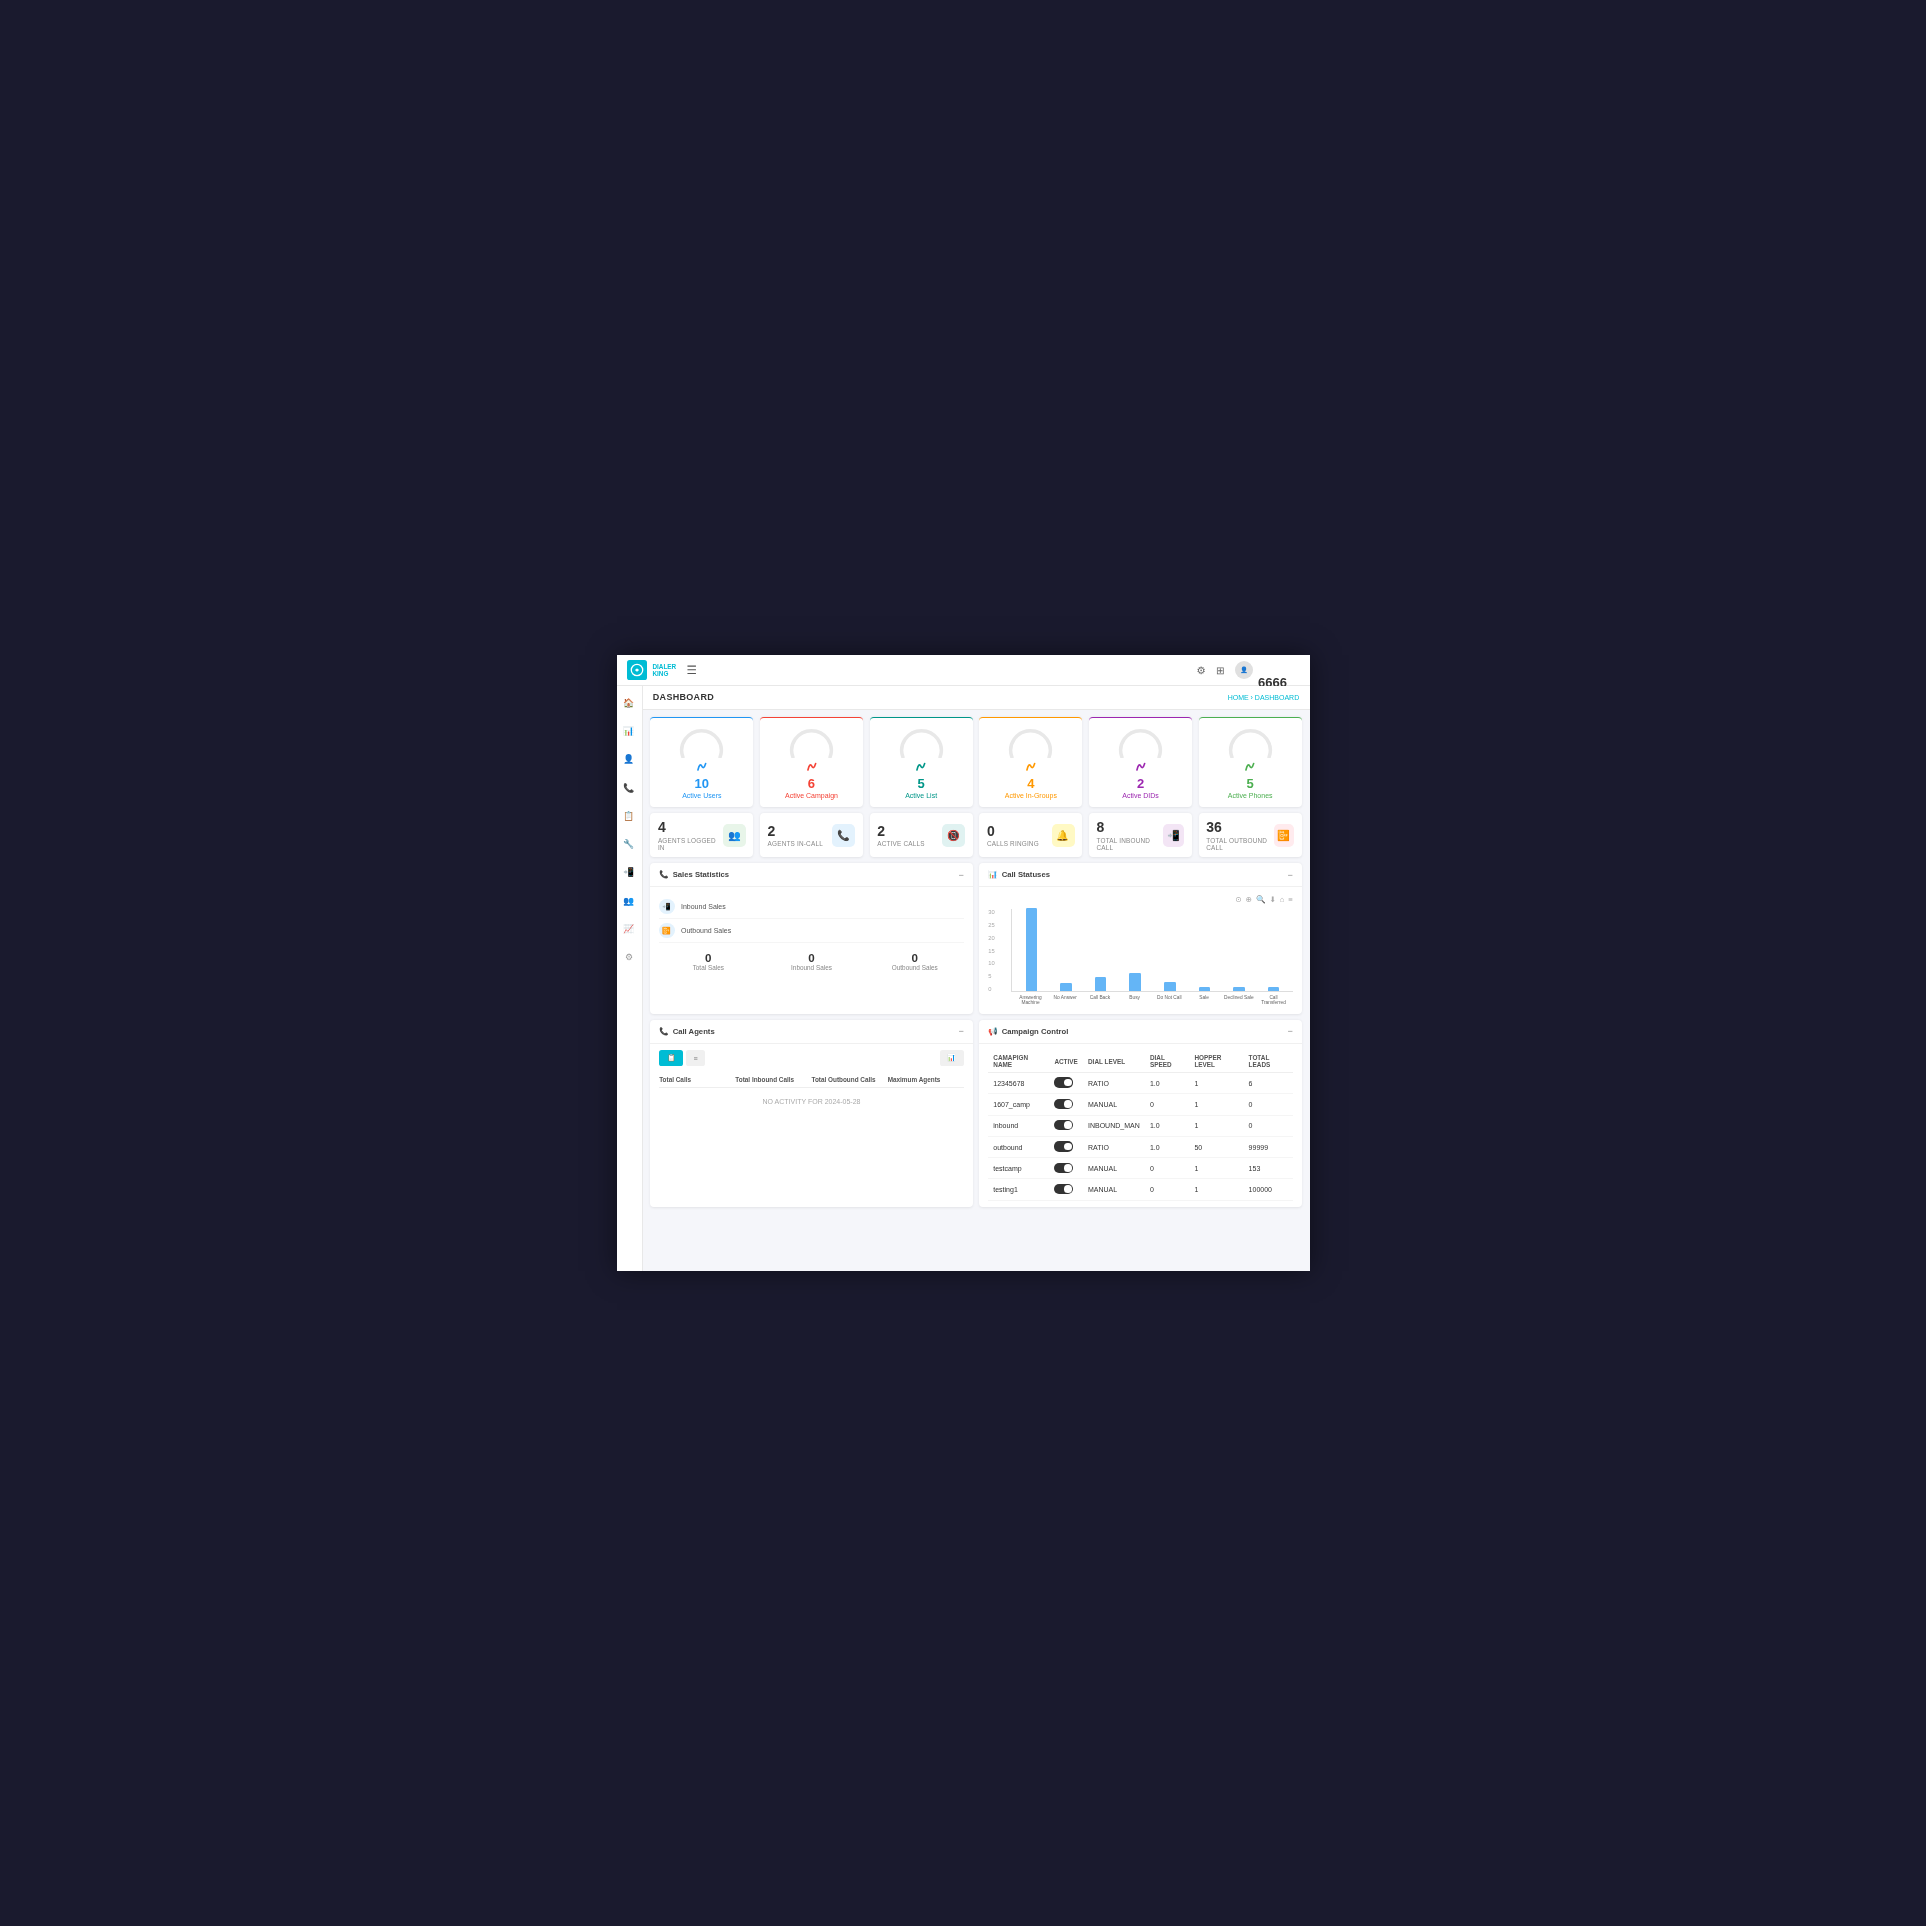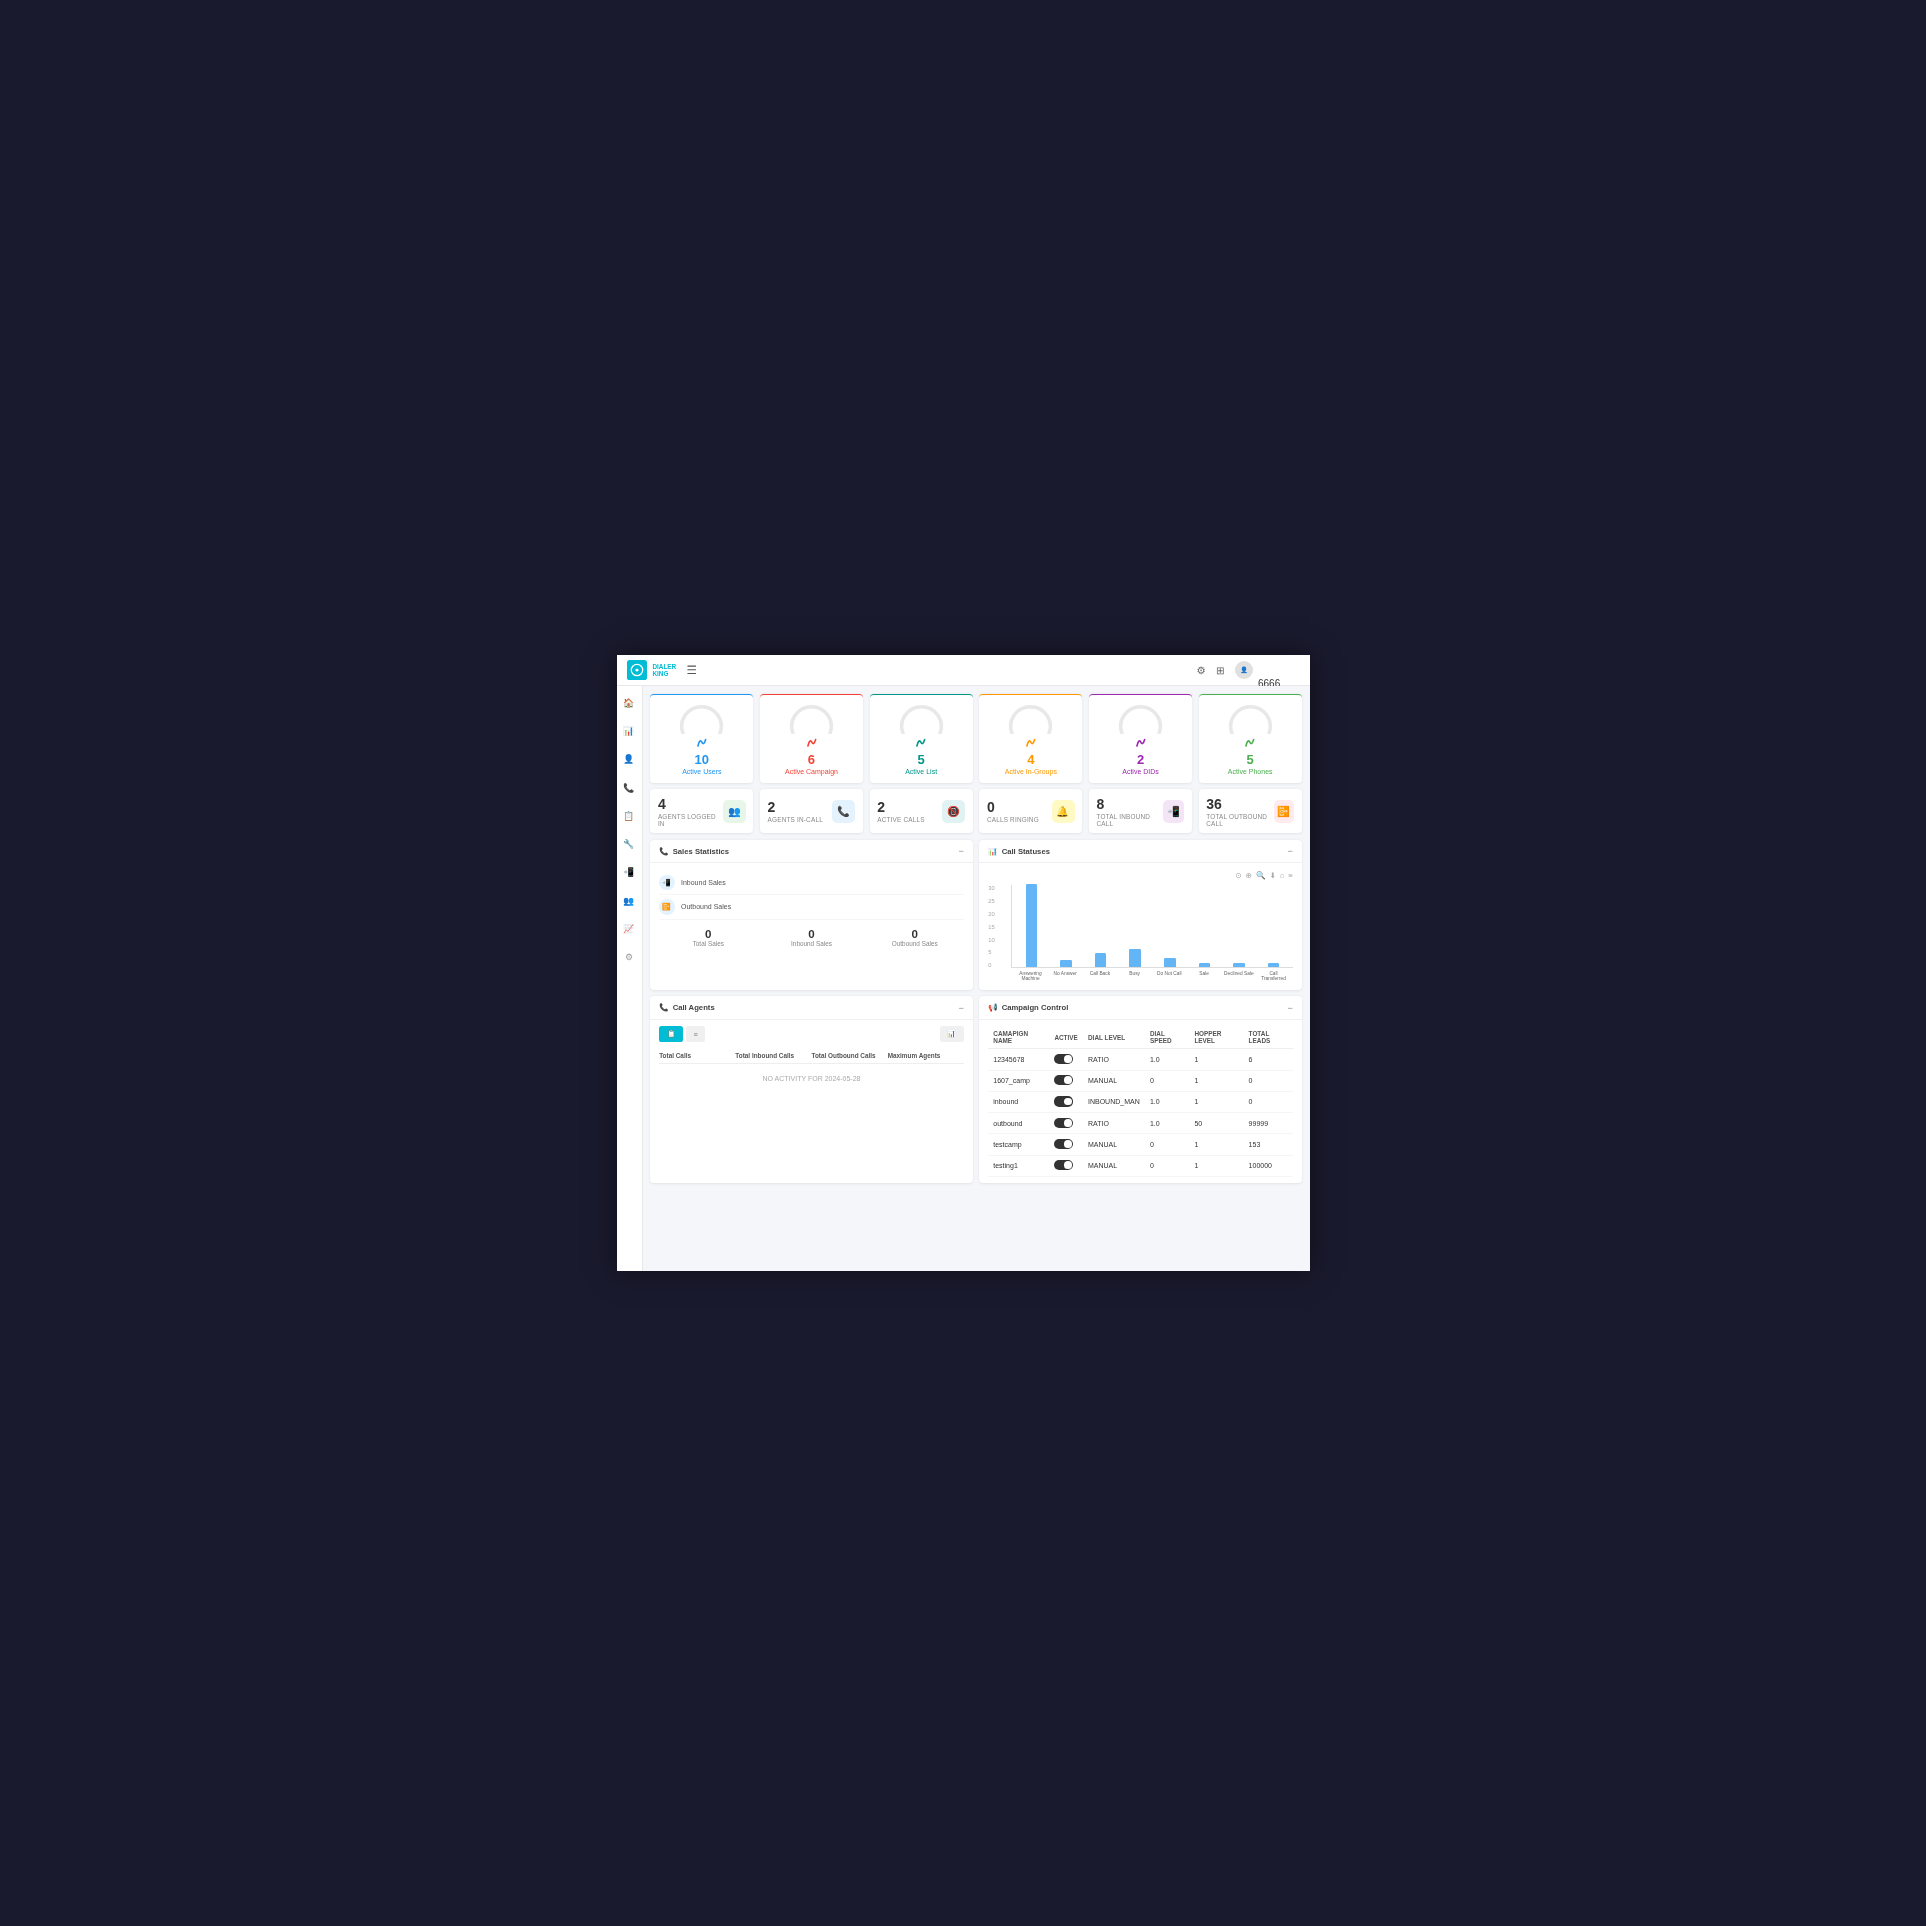--- a/index.html
+++ b/index.html
@@ -10,21 +10,21 @@
     
     .top-nav { display: flex; align-items: center; height: 31px; background: #fff; border-bottom: 0.6px solid #e8e8e8; padding: 0 10.3px; }
     .logo-area { display: flex; align-items: center; gap: 5.1px; margin-right: 10.3px; }
     .logo-icon { width: 20.5px; height: 20.5px; background: #00bcd4; border-radius: 2.6px; display: flex; align-items: center; justify-content: center; color: #fff; font-size: 6.4px; font-weight: bold; }
     .hamburger { font-size: 11.6px; cursor: pointer; color: #555; margin-right: auto; }
     .nav-right { display: flex; align-items: center; gap: 10.3px; }
     .nav-icon { font-size: 10.3px; color: #666; cursor: pointer; }
     .user-area { display: flex; align-items: center; gap: 5.1px; }
     .avatar { width: 18px; height: 18px; background: #e0e0e0; border-radius: 50%; display: flex; align-items: center; justify-content: center; font-size: 6.4px; color: #555; }
     .user-info { font-size: 7px; line-height: 1.3; color: #333; }
-    .user-info .user-id { font-weight: normal; font-size: 10px; margin-top: 36px; }
+    .user-info .user-id { font-weight: bold; font-size: 13px; margin-top: 36px; }
     
     
     .main-layout { display: flex; flex: 1; }
     .sidebar { width: 26px; background: #fff; border-right: 0.6px solid #e8e8e8; display: flex; flex-direction: column; align-items: center; padding: 7.7px 0; gap: 10.3px; }
     .sidebar-icon { width: 18px; height: 18px; display: flex; align-items: center; justify-content: center; color: #999; font-size: 9px; cursor: pointer; border-radius: 2.6px; }
     .sidebar-icon.active { color: #00bcd4; }
     
     .content { flex: 1; background: #f5f6fa; overflow-y: auto; }
     
     
@@ -148,20 +148,28 @@
       <div class="sidebar-icon">📋</div>
       <div class="sidebar-icon">🔧</div>
       <div class="sidebar-icon">📲</div>
       <div class="sidebar-icon">👥</div>
       <div class="sidebar-icon">📈</div>
       <div class="sidebar-icon">⚙</div>
     </div>
 
     <div class="content">
 
+      <div class="page-header">
+        <div class="page-title">DASHBOARD</div>
+        <div class="breadcrumb">
+          <span>HOME</span>
+          <span> › </span>
+          <span>DASHBOARD</span>
+        </div>
+      </div>
 
       <div class="stats-row" id="stats-row-1">
           <div class="stat-card blue-border">
     <div class="gauge-area"><svg width="51" height="32" viewBox="0 0 80 55">
     <path d="M 8.050450893279113 53.628684873072736 A 34 34 0 1 1 71.9495491067209 53.628684873072736" fill="none" stroke="#e8e8e8" stroke-width="6" stroke-linecap="round"></path>
   </svg></div>
     <div style="font-size:10.3px;color:#2196f3;margin-bottom:1.3px;">
       <svg width="11.6" height="11.6" viewBox="0 0 18 18">
                 <path d="M3 14 Q6 2 9 8 Q12 14 15 4" fill="none" stroke="#2196f3" stroke-width="2.5" stroke-linecap="round"></path>
               </svg>

